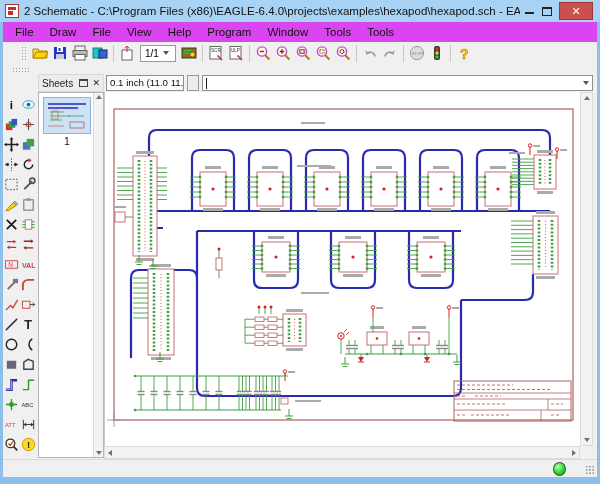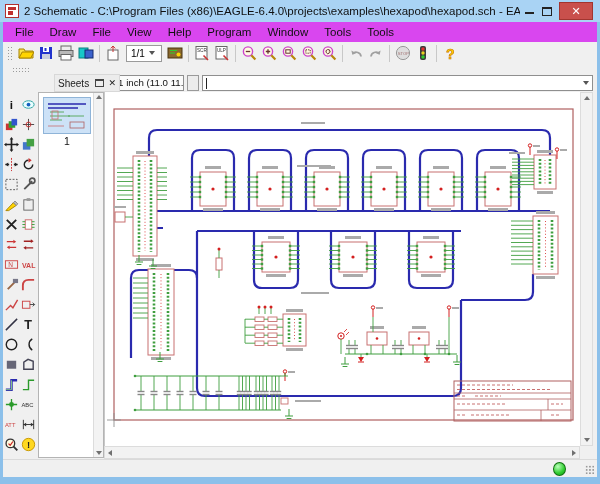--- a/index.html
+++ b/index.html
@@ -18,21 +18,21 @@
   .btn-min:before{content:"";position:absolute;left:0;bottom:3px;width:9px;height:2px;background:#222}
   .btn-max{width:10px;height:9px;border:1px solid #222;border-top:2px solid #222}
   .btn-close{width:34px;height:18px;background:#c9504c;border:1px solid #a23530;color:#fff;
              font-size:11px;display:flex;align-items:center;justify-content:center}
   
   .menubar{position:absolute;left:3px;top:22px;right:3px;height:20px;background:#d946ef;
            display:flex;align-items:center;padding-left:4px}
   .menuitem{font-size:11.5px;color:#111;padding:2px 8px}
   
   .toolbar{position:absolute;left:3px;top:42px;right:3px;height:22px;background:#f0f0f0;
-           display:flex;align-items:center;padding-left:3px}
+           display:flex;align-items:center;padding-left:17px}
   .vgrip{width:5px;height:15px;margin:0 4px 0 1px;
          background-image:radial-gradient(#9a9a9a 35%,transparent 40%);background-size:3px 3px}
   .tbico{width:20px;height:20px;display:flex;align-items:center;justify-content:center}
   .tbico svg{display:block}
   .tbsep{width:1px;height:17px;background:#c8c8c8;margin:0 3px}
   .sheetcombo{height:17px;width:36px;background:#fff;border:1px solid #9a9a9a;margin:0 3px;
               display:flex;align-items:center;font-size:10px;padding-left:4px;gap:4px}
   
   .paramrow{position:absolute;left:3px;top:64px;right:3px;height:10px;background:#f0f0f0}
   .hgrip{position:absolute;left:9px;top:3px;width:17px;height:6px;
@@ -44,21 +44,21 @@
             display:flex;align-items:center}
   .caret{width:1px;height:11px;background:#222;margin-left:3px}
   .cmdinput .dd{margin-left:auto;margin-right:3px}
   
   .tri-dn{width:0;height:0;border-left:3.5px solid transparent;border-right:3.5px solid transparent;border-top:4.5px solid #555}
   .tri-up{width:0;height:0;border-left:3.5px solid transparent;border-right:3.5px solid transparent;border-bottom:4.5px solid #707070}
   .tri-down{width:0;height:0;border-left:3.5px solid transparent;border-right:3.5px solid transparent;border-top:4.5px solid #707070}
   .tri-left{width:0;height:0;border-top:3.5px solid transparent;border-bottom:3.5px solid transparent;border-right:4.5px solid #707070}
   .tri-right{width:0;height:0;border-top:3.5px solid transparent;border-bottom:3.5px solid transparent;border-left:4.5px solid #707070}
   
-  .sheetshdr{position:absolute;left:54px;top:74px;width:66px;height:18px;background:#ececec;
+  .sheetshdr{position:absolute;left:38px;top:74px;width:66px;height:18px;background:#ececec;
              display:flex;align-items:center;font-size:10px;color:#222;padding:0 3px;border:1px solid #d8d8d8}
   .sheetshdr .t{flex:1}
   .float-ico{width:9px;height:8px;border:1px solid #444;border-top:2px solid #444;margin-right:4px;position:relative}
   .close-ico{font-size:9px;color:#222;line-height:8px}
   .sheetslist{position:absolute;left:38px;top:92px;width:66px;height:366px;background:#fff;border:1px solid #b4b4b4}
   .sheetscroll{position:absolute;right:0;top:0;width:10px;height:100%;background:#f3f3f3;border-left:1px solid #dcdcdc;
                display:flex;flex-direction:column;justify-content:space-between;align-items:center;padding:2px 0}
   .thumbwrap{position:absolute;left:3px;top:4px;width:50px;text-align:center}
   .thumb{width:48px;height:37px;background:#cde2f7;border:1px solid #8fb4d8;position:relative;overflow:hidden;margin:0 auto}
   .thumb svg{display:block}

